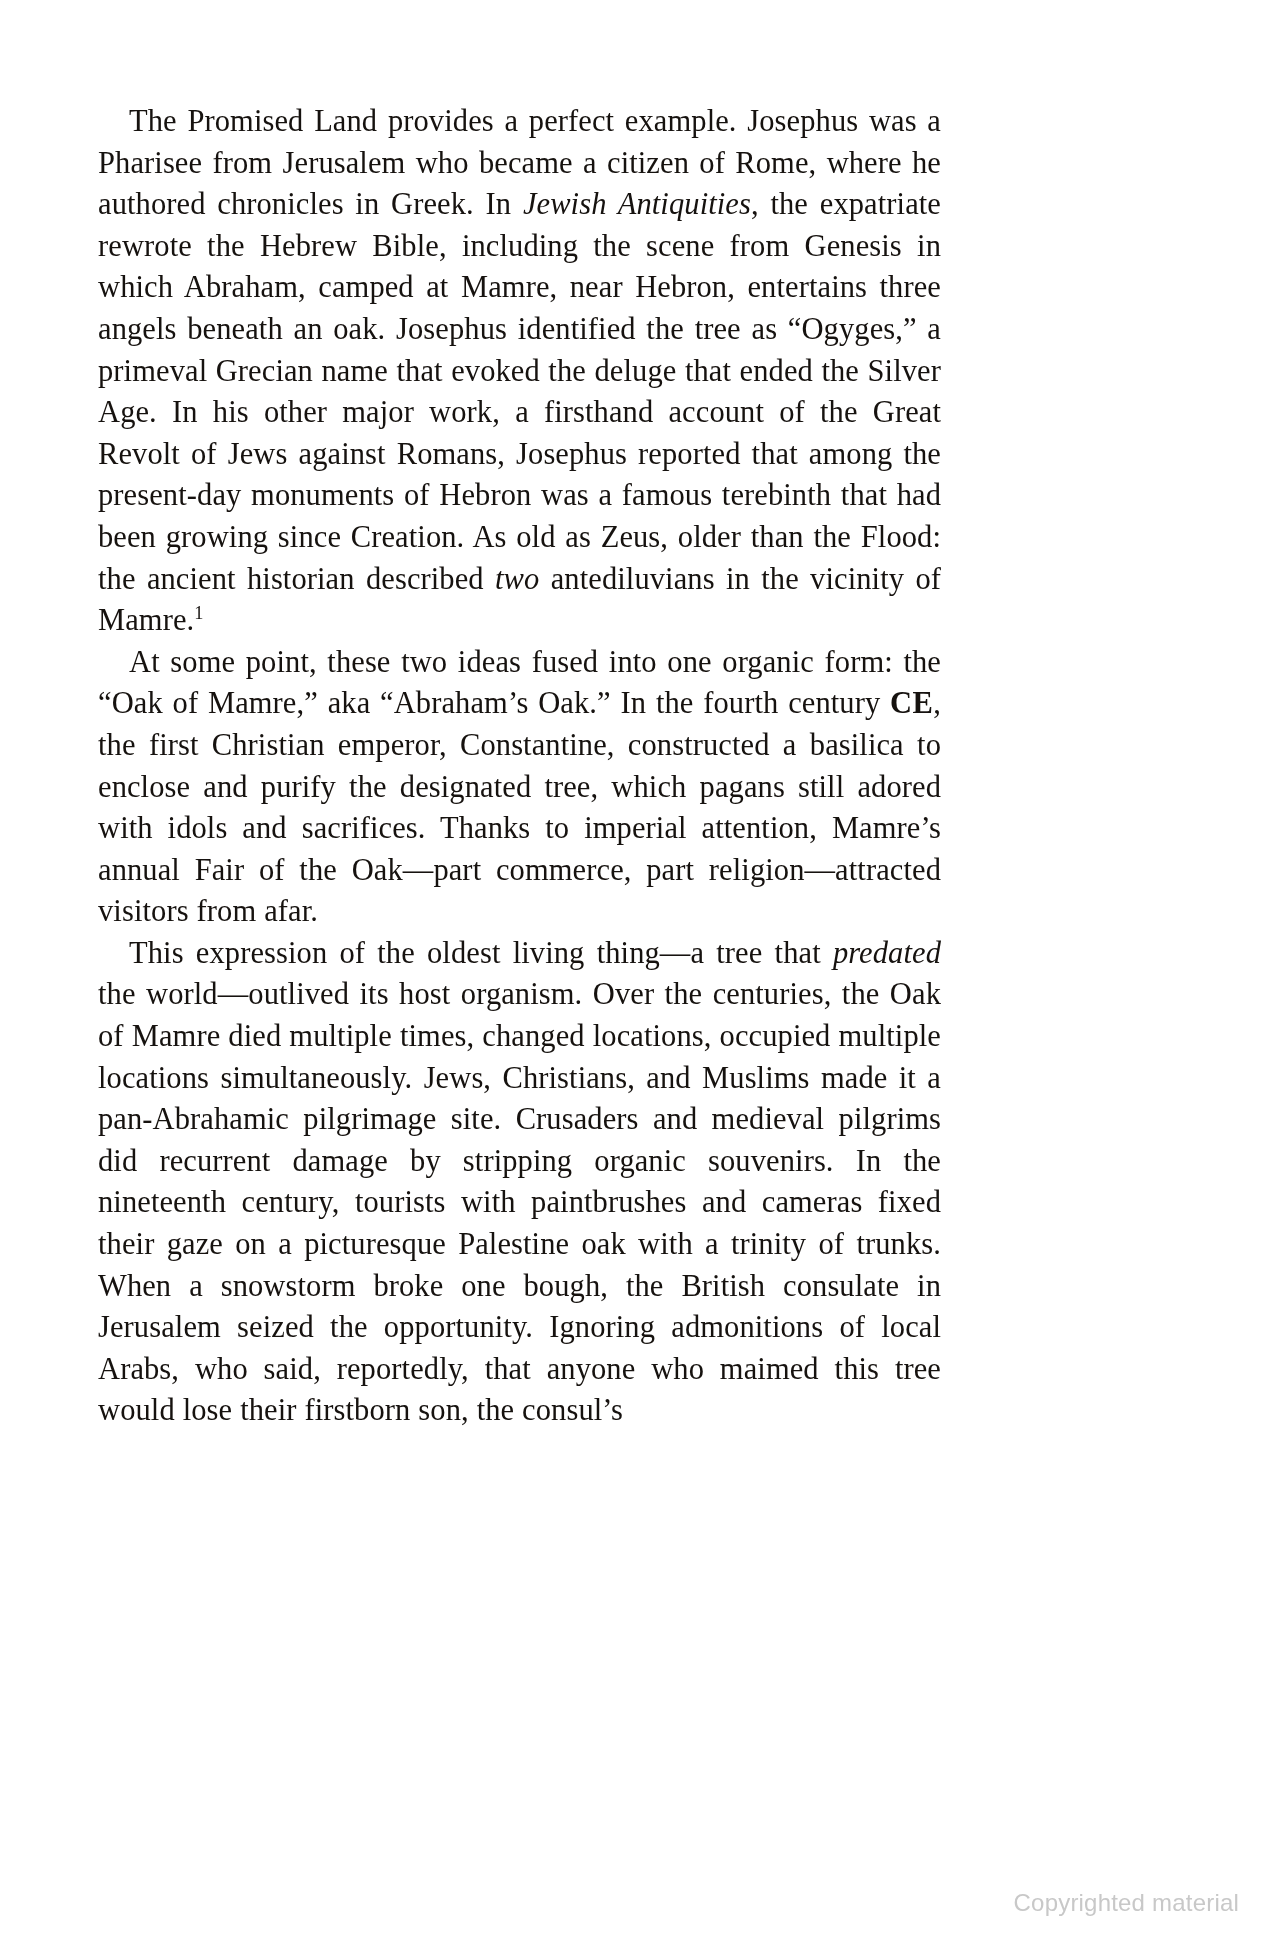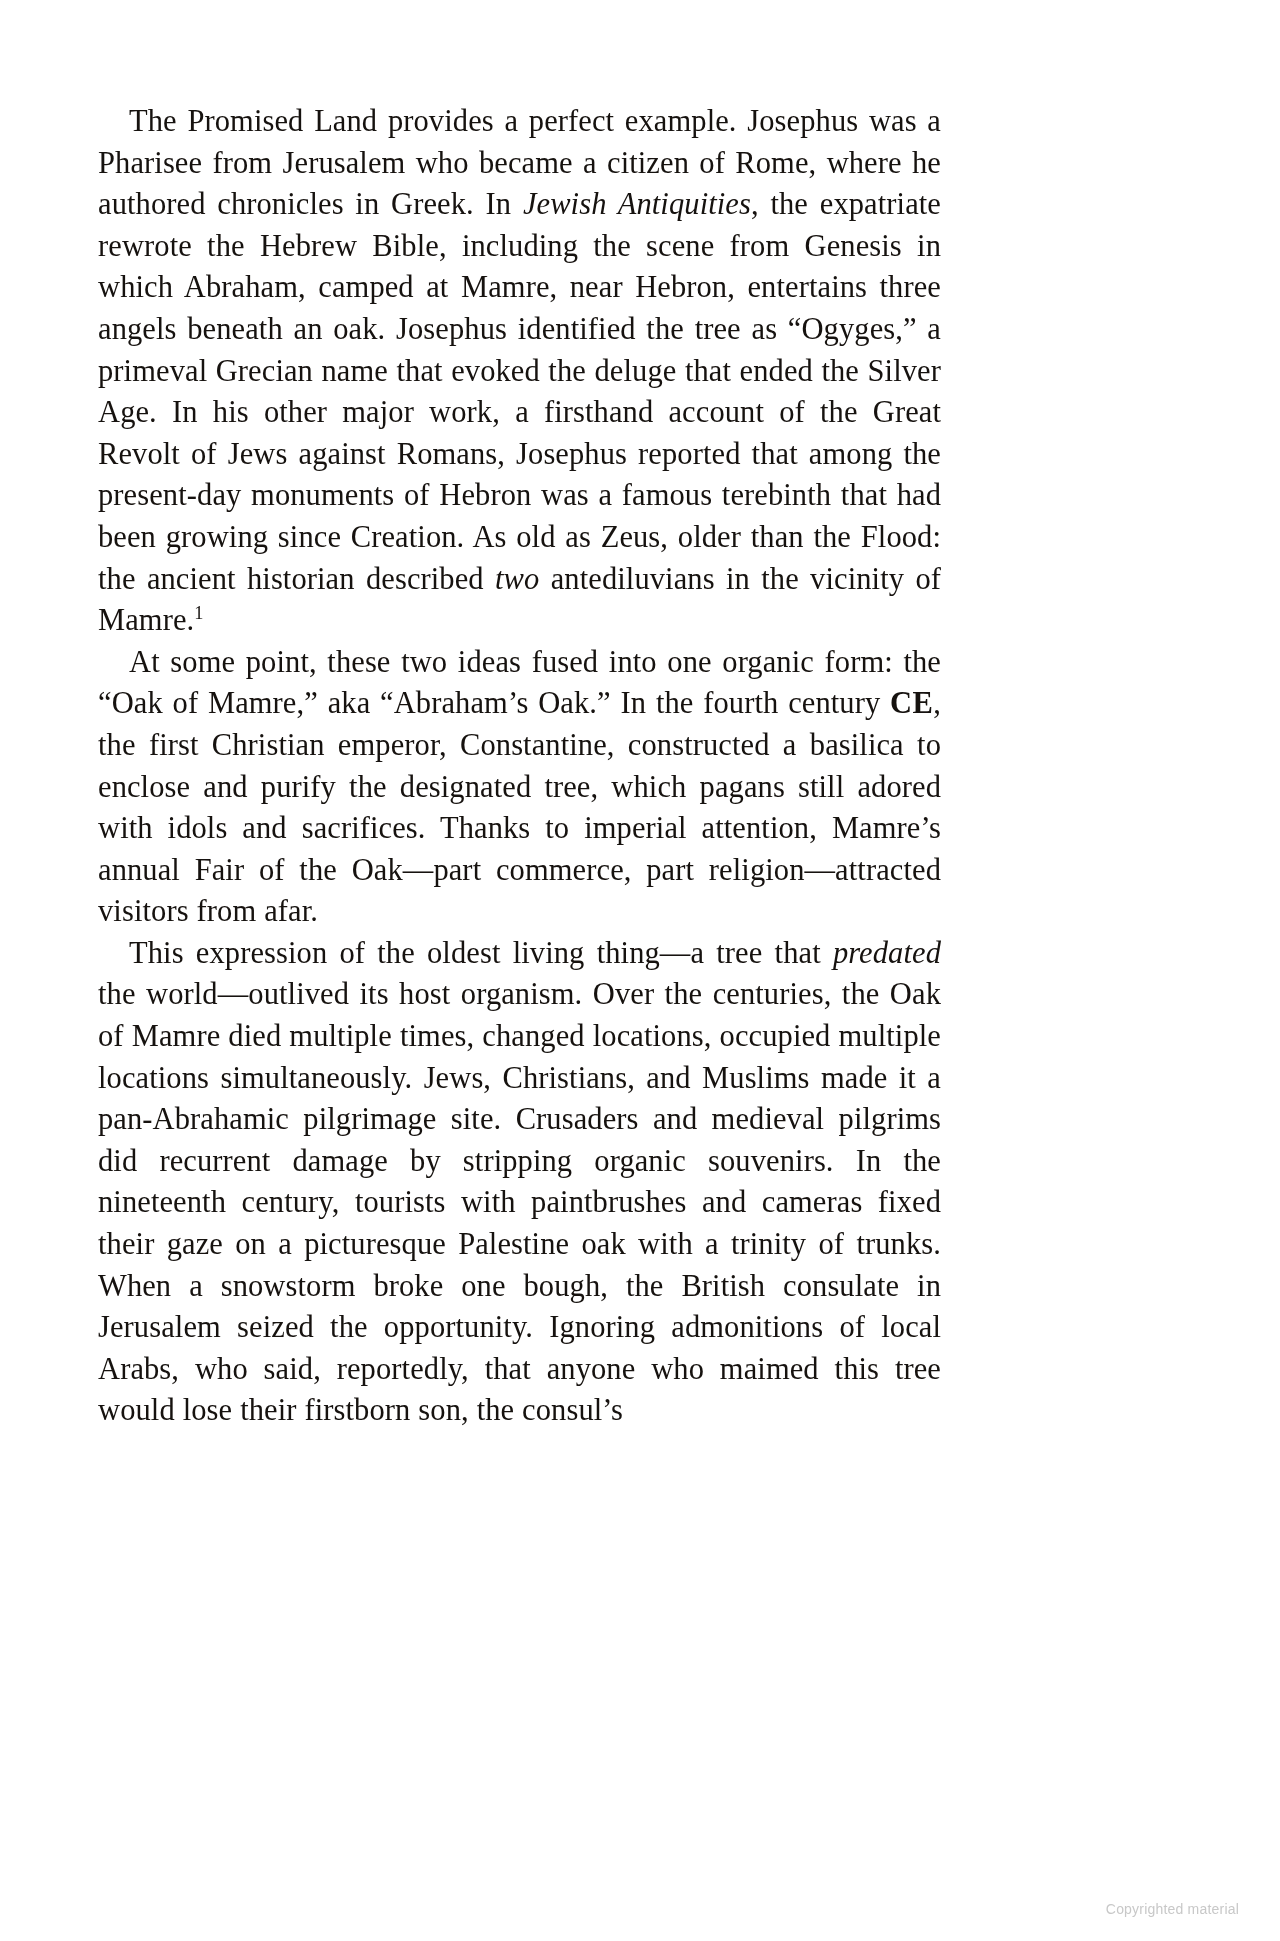--- a/index.html
+++ b/index.html
@@ -72,21 +72,21 @@
     vertical-align: super;
     line-height: 0;
     letter-spacing: 0;
   }
 
   .watermark {
     position: absolute;
     right: 41px;
     bottom: 24px;
     font-family: "Liberation Sans", "DejaVu Sans", sans-serif;
-    font-size: 14px;
+    font-size: 24px;
     color: #c8c8c8;
     letter-spacing: 0.2px;
     white-space: nowrap;
   }
 </style>
 </head>
 <body>
 
 <div class="page">
   <div class="text-column" id="text-column">

